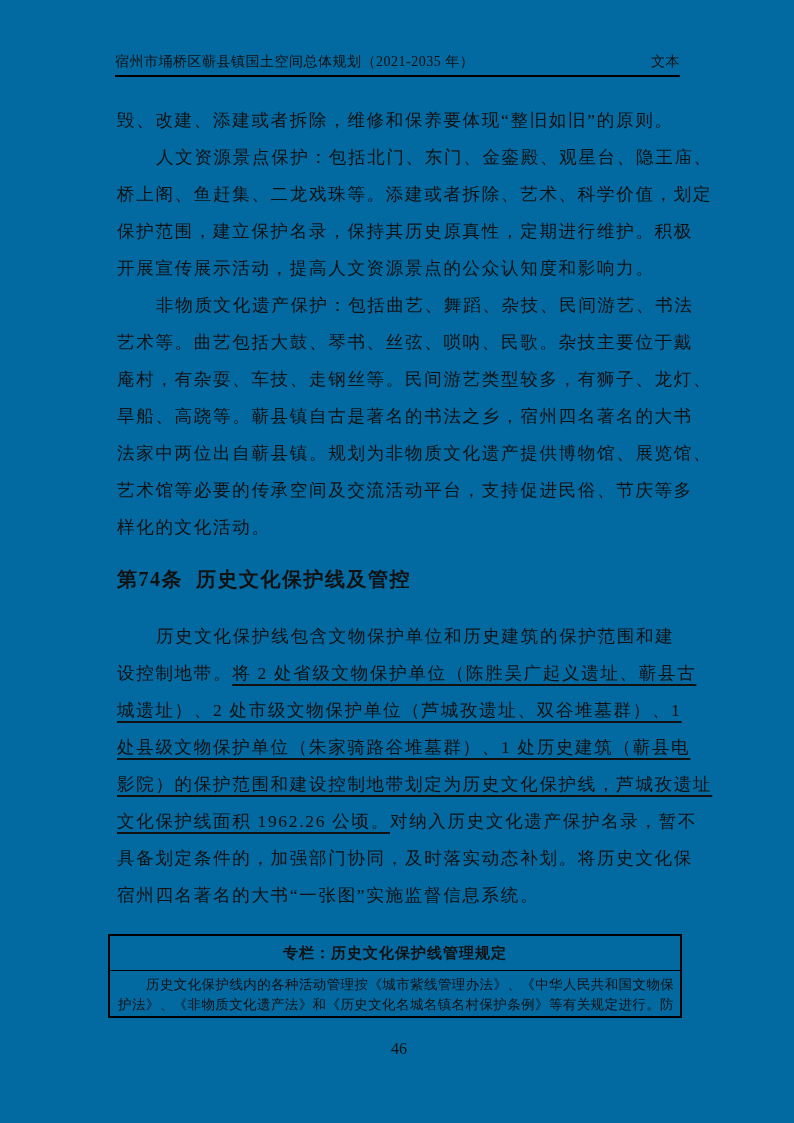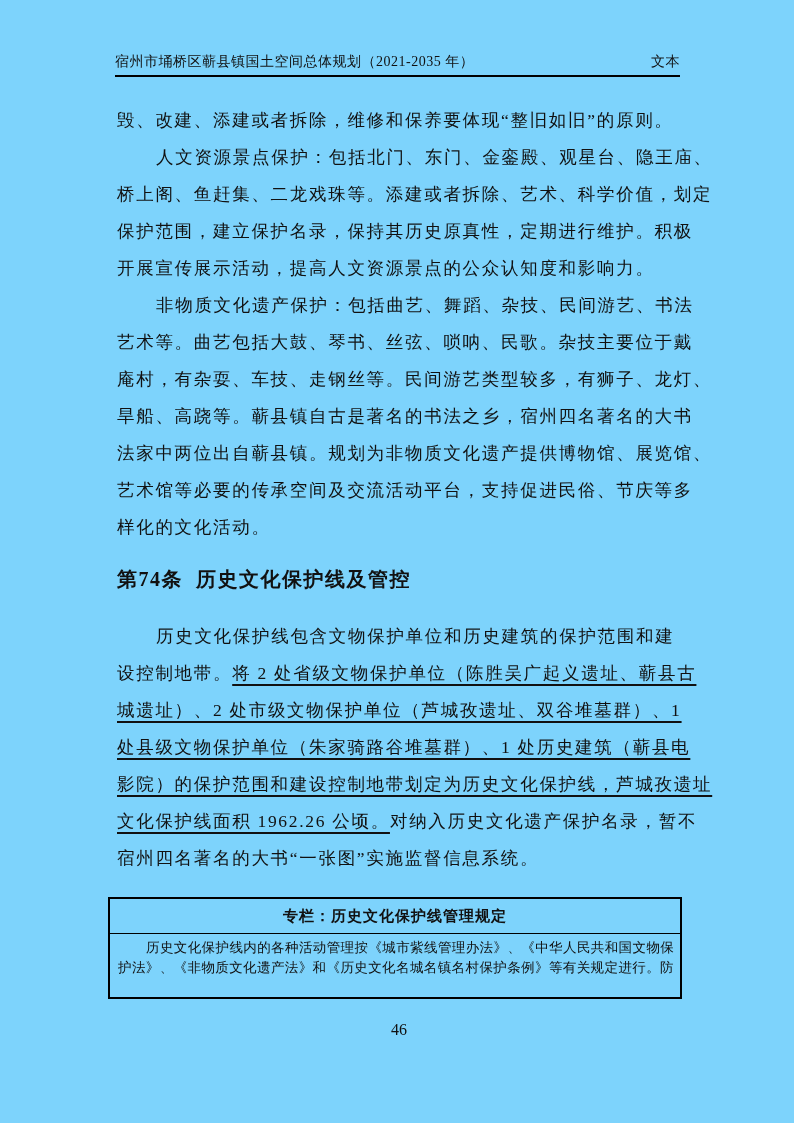--- a/index.html
+++ b/index.html
@@ -6,21 +6,21 @@
   html, body { background: #ffffff; }
   body {
     font-family: "Liberation Serif", "DejaVu Serif", serif;
     color: #111111;
   }
   .page {
     position: relative;
     width: 794px;
     height: 1123px;
     margin: 0 auto;
-    background: #7dd3fc;
+    background: #0369a1;
     padding-top: 53px;
     overflow: hidden;
   }
   
   .page-header {
     margin: 0 114px 0 115px;
     display: flex;
     justify-content: space-between;
     align-items: flex-end;
     font-size: 14px;
@@ -63,21 +63,21 @@
     border: 2px solid #000000;
   }
   .callout-title {
     text-align: center;
     font-weight: bold;
     font-size: 15px;
     line-height: 34px;
     letter-spacing: 1px;
     border-bottom: 1.5px solid #000000;
   }
-  .callout-body { padding: 4px 8px 20px 8px; }
+  .callout-body { padding: 4px 8px 2px 8px; }
   .callout-body .line {
     font-size: 13.5px;
     line-height: 19.5px;
     letter-spacing: 0.4px;
   }
   .callout-body .line.indent { text-indent: 28px; }
   
   .page-footer {
     margin-top: 23px;
     text-align: center;
@@ -116,20 +116,21 @@
       <span class="art-no">第74条</span><span class="art-title">历史文化保护线及管控</span>
     </div>
 
     <div class="article">
         <div class="line indent"><span>历史文化保护线包含文物保护单位和历史建筑的保护范围和建</span></div>
         <div class="line"><span>设控制地带。</span><span class="u">将 2 处省级文物保护单位（陈胜吴广起义遗址、蕲县古</span></div>
         <div class="line"><span class="u">城遗址）、2 处市级文物保护单位（芦城孜遗址、双谷堆墓群）、1</span></div>
         <div class="line"><span class="u">处县级文物保护单位（朱家骑路谷堆墓群）、1 处历史建筑（蕲县电</span></div>
         <div class="line"><span class="u">影院）的保护范围和建设控制地带划定为历史文化保护线，芦城孜遗址</span></div>
         <div class="line"><span class="u">文化保护线面积 1962.26 公顷。</span><span>对纳入历史文化遗产保护名录，暂不</span></div>
+        <div class="line"><span>具备划定条件的，加强部门协同，及时落实动态补划。将历史文化保</span></div>
         <div class="line"><span>宿州四名著名的大书“一张图”实施监督信息系统。</span></div>
       </div>
 
     <div class="callout">
       <div class="callout-title">专栏：历史文化保护线管理规定</div>
       <div class="callout-body">
           <div class="line indent"><span>历史文化保护线内的各种活动管理按《城市紫线管理办法》、《中华人民共和国文物保</span></div>
           <div class="line"><span>护法》、《非物质文化遗产法》和《历史文化名城名镇名村保护条例》等有关规定进行。防</span></div>
         </div>
     </div>

